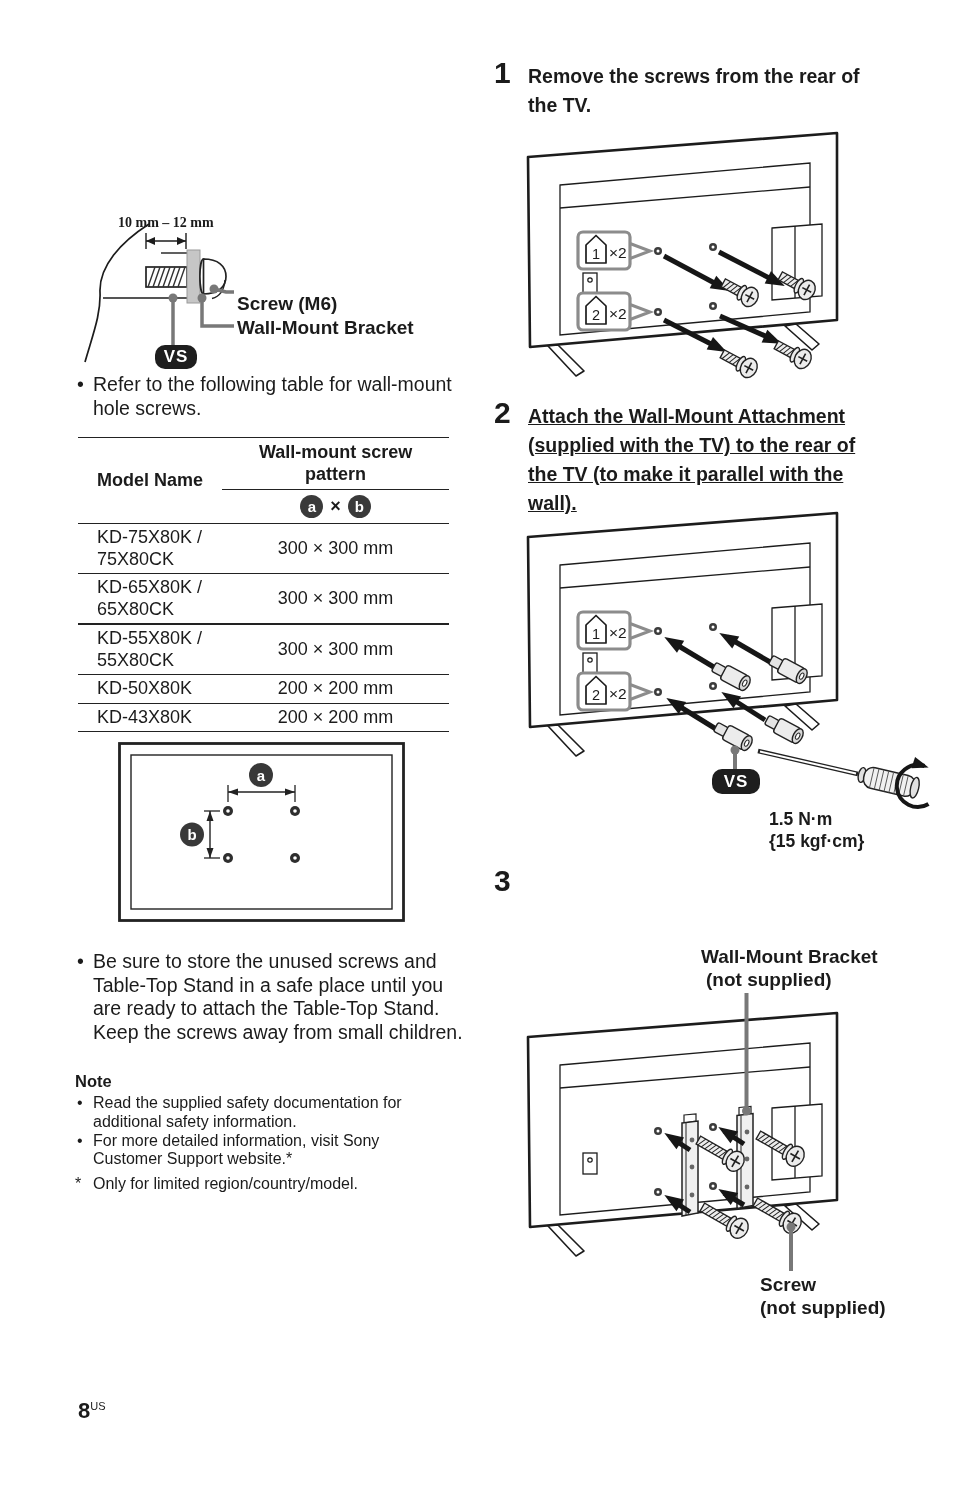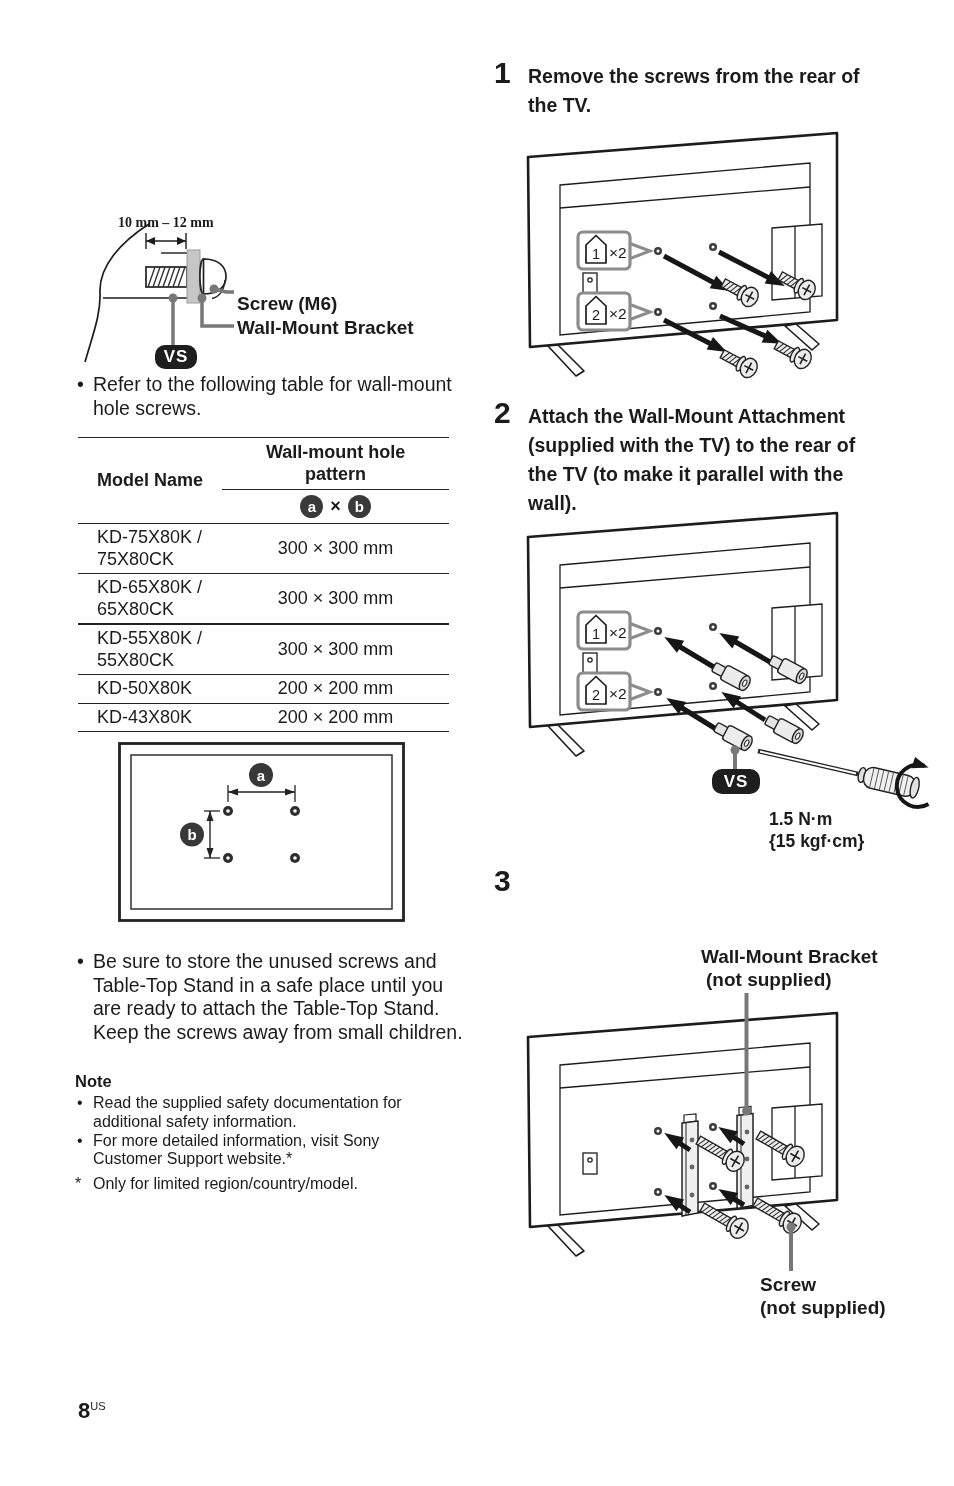--- a/index.html
+++ b/index.html
@@ -81,21 +81,21 @@
   </div>
 
   <ul class="blt t19 abs" style="left:75px;top:373px;width:398px;">
     <li>Refer to the following table for wall-mount hole screws.</li>
   </ul>
 
   <table class="models abs" style="left:78px;top:437px;">
     <tbody>
         <tr>
       <td class="c1 hdr1" rowspan="2">Model Name</td>
-      <td class="c2 hdr2">Wall-mount hole pattern</td>
+      <td class="c2 hdr2">Wall-mount screw pattern</td>
     </tr>
     <tr>
       <td class="c2" style="padding:5px 0;">
         <span class="badge">a</span><span class="times">×</span><span class="badge">b</span>
       </td>
     </tr>
     <tr class="brow">
       <td class="c1">KD-75X80K / 75X80CK</td>
       <td class="c2">300 × 300 mm</td>
     </tr>
@@ -245,21 +245,21 @@
       <use href="#ah" transform="translate(205,221) rotate(27)"></use>
       <use href="#ah" transform="translate(260,213) rotate(24)"></use>
       <use href="#scr" transform="translate(228,166) rotate(28)"></use>
       <use href="#scr" transform="translate(285,159) rotate(28)"></use>
       <use href="#scr" transform="translate(227,237) rotate(28)"></use>
       <use href="#scr" transform="translate(281,228) rotate(28)"></use>
     </svg>
   </div>
 
   <div class="abs stepnum" style="left:494px;top:398px;">2</div>
-  <div class="abs steptext" style="left:528px;top:402px;">Attach the Wall-Mount Attachment (supplied with the TV) to the rear of the TV (to make it parallel with the wall).</div>
+  <div class="abs steptext" style="left:528px;top:402px;text-decoration:underline;">Attach the Wall-Mount Attachment (supplied with the TV) to the rear of the TV (to make it parallel with the wall).</div>
 
   <div class="abs" style="left:520px;top:503px;width:430px;height:352px;">
     <svg width="430" height="352" viewBox="0 0 430 352">
       <use href="#tvbase" transform="translate(0,7)"></use>
       <use href="#callouts" transform="translate(0,7)"></use>
       <g stroke="#161616" stroke-width="5">
         <line x1="197" y1="166" x2="152" y2="139"></line>
         <line x1="250" y1="159" x2="207" y2="134"></line>
         <line x1="196" y1="226" x2="154" y2="200"></line>
         <line x1="245" y1="217" x2="209" y2="194"></line>

